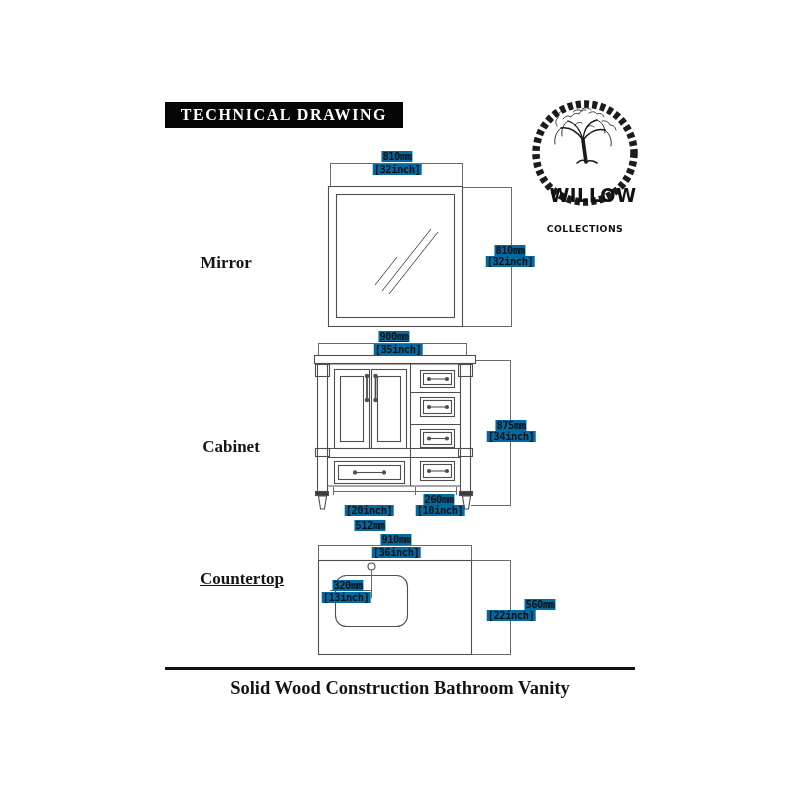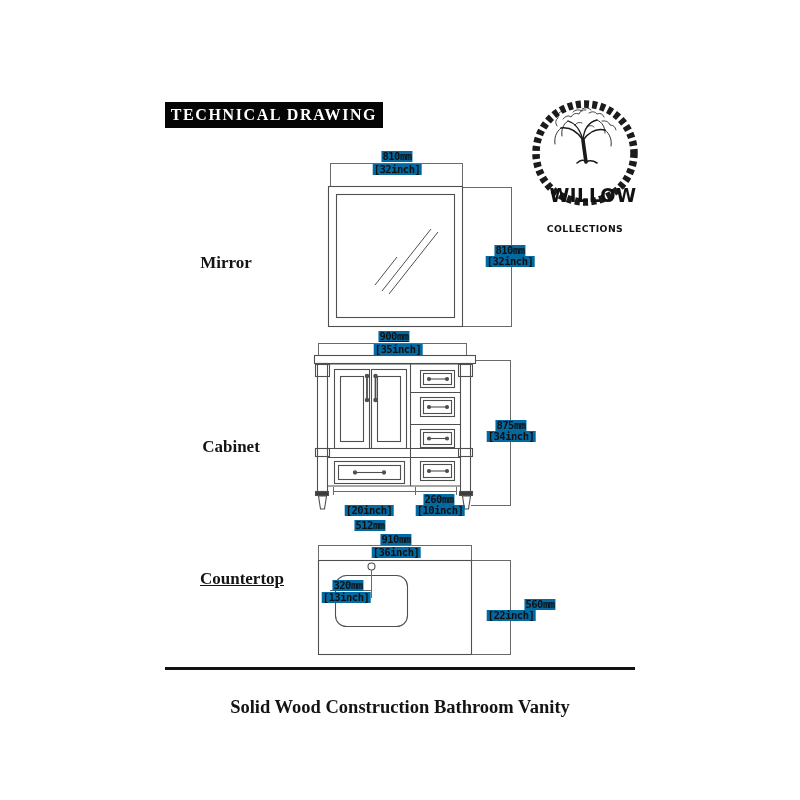--- a/index.html
+++ b/index.html
@@ -1,38 +1,38 @@
 <!DOCTYPE html>
 <html><head>
 <meta charset="utf-8">
 <style>
   html,body{margin:0;padding:0;background:#fff;}
   .canvas{position:relative;width:800px;height:800px;background:#ffffff;overflow:hidden;
           font-family:"Liberation Serif", serif;color:#141414;}
-  .header-box{position:absolute;left:165px;top:102px;width:218px;height:26px;background:#050505;
+  .header-box{position:absolute;left:165px;top:102px;width:238px;height:26px;background:#050505;
           display:flex;align-items:center;justify-content:center;}
   .header-box span{color:#ffffff;font-weight:bold;font-size:16px;letter-spacing:1.6px;
           font-family:"Liberation Serif", serif;}
   .logo{position:absolute;left:527px;top:95px;width:116px;height:116px;}
   .logo svg{position:absolute;left:0;top:0;}
   .brand{position:absolute;left:16px;right:0;top:67px;text-align:center;
          font-family:"DejaVu Sans", sans-serif;font-weight:900;font-size:18px;line-height:1;
          letter-spacing:.5px;color:#111;transform:scaleY(1.08);margin-top:25px;}
   .subbrand{position:absolute;left:0;right:0;top:85px;text-align:center;
          font-family:"DejaVu Sans", sans-serif;font-weight:700;font-size:9.3px;line-height:1;
          letter-spacing:.4px;color:#111;margin-top:44px;}
   .drawing{position:absolute;left:0;top:0;}
   .sec-label{position:absolute;transform:translateX(-50%);font-weight:bold;font-size:17px;
          line-height:1;white-space:nowrap;}
   .dim{position:absolute;transform:translateX(-50%);font-family:"DejaVu Sans Mono", monospace;
        font-weight:bold;font-size:10.5px;line-height:1;letter-spacing:-0.5px;color:#101010;
        background:#0369a1;padding:0 1px;white-space:nowrap;}
   .footer-rule{position:absolute;left:165px;top:667px;width:470px;height:3px;background:#121212;}
   .footer-title{position:absolute;left:400px;top:678px;transform:translateX(-50%);
-       font-weight:bold;font-size:18.5px;white-space:nowrap;margin-top:19px;}
+       font-weight:bold;font-size:18.5px;white-space:nowrap;}
 </style>
 </head>
 <body>
 
 <div class="canvas">
 
   <div class="header-box">
     <span>TECHNICAL DRAWING</span>
   </div>
 

